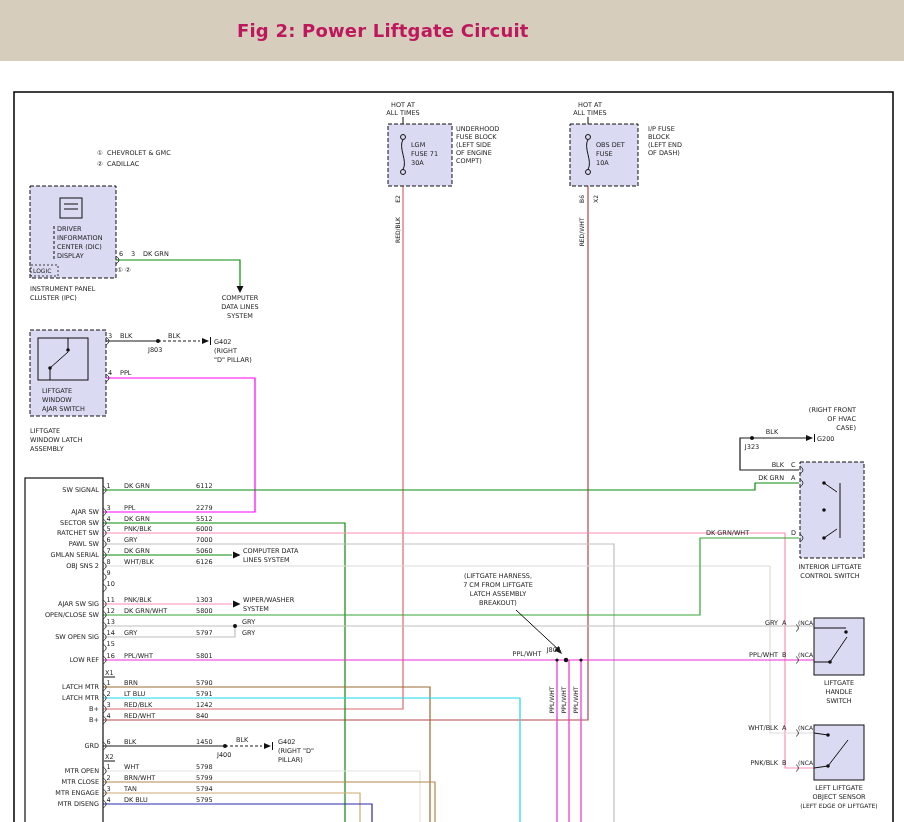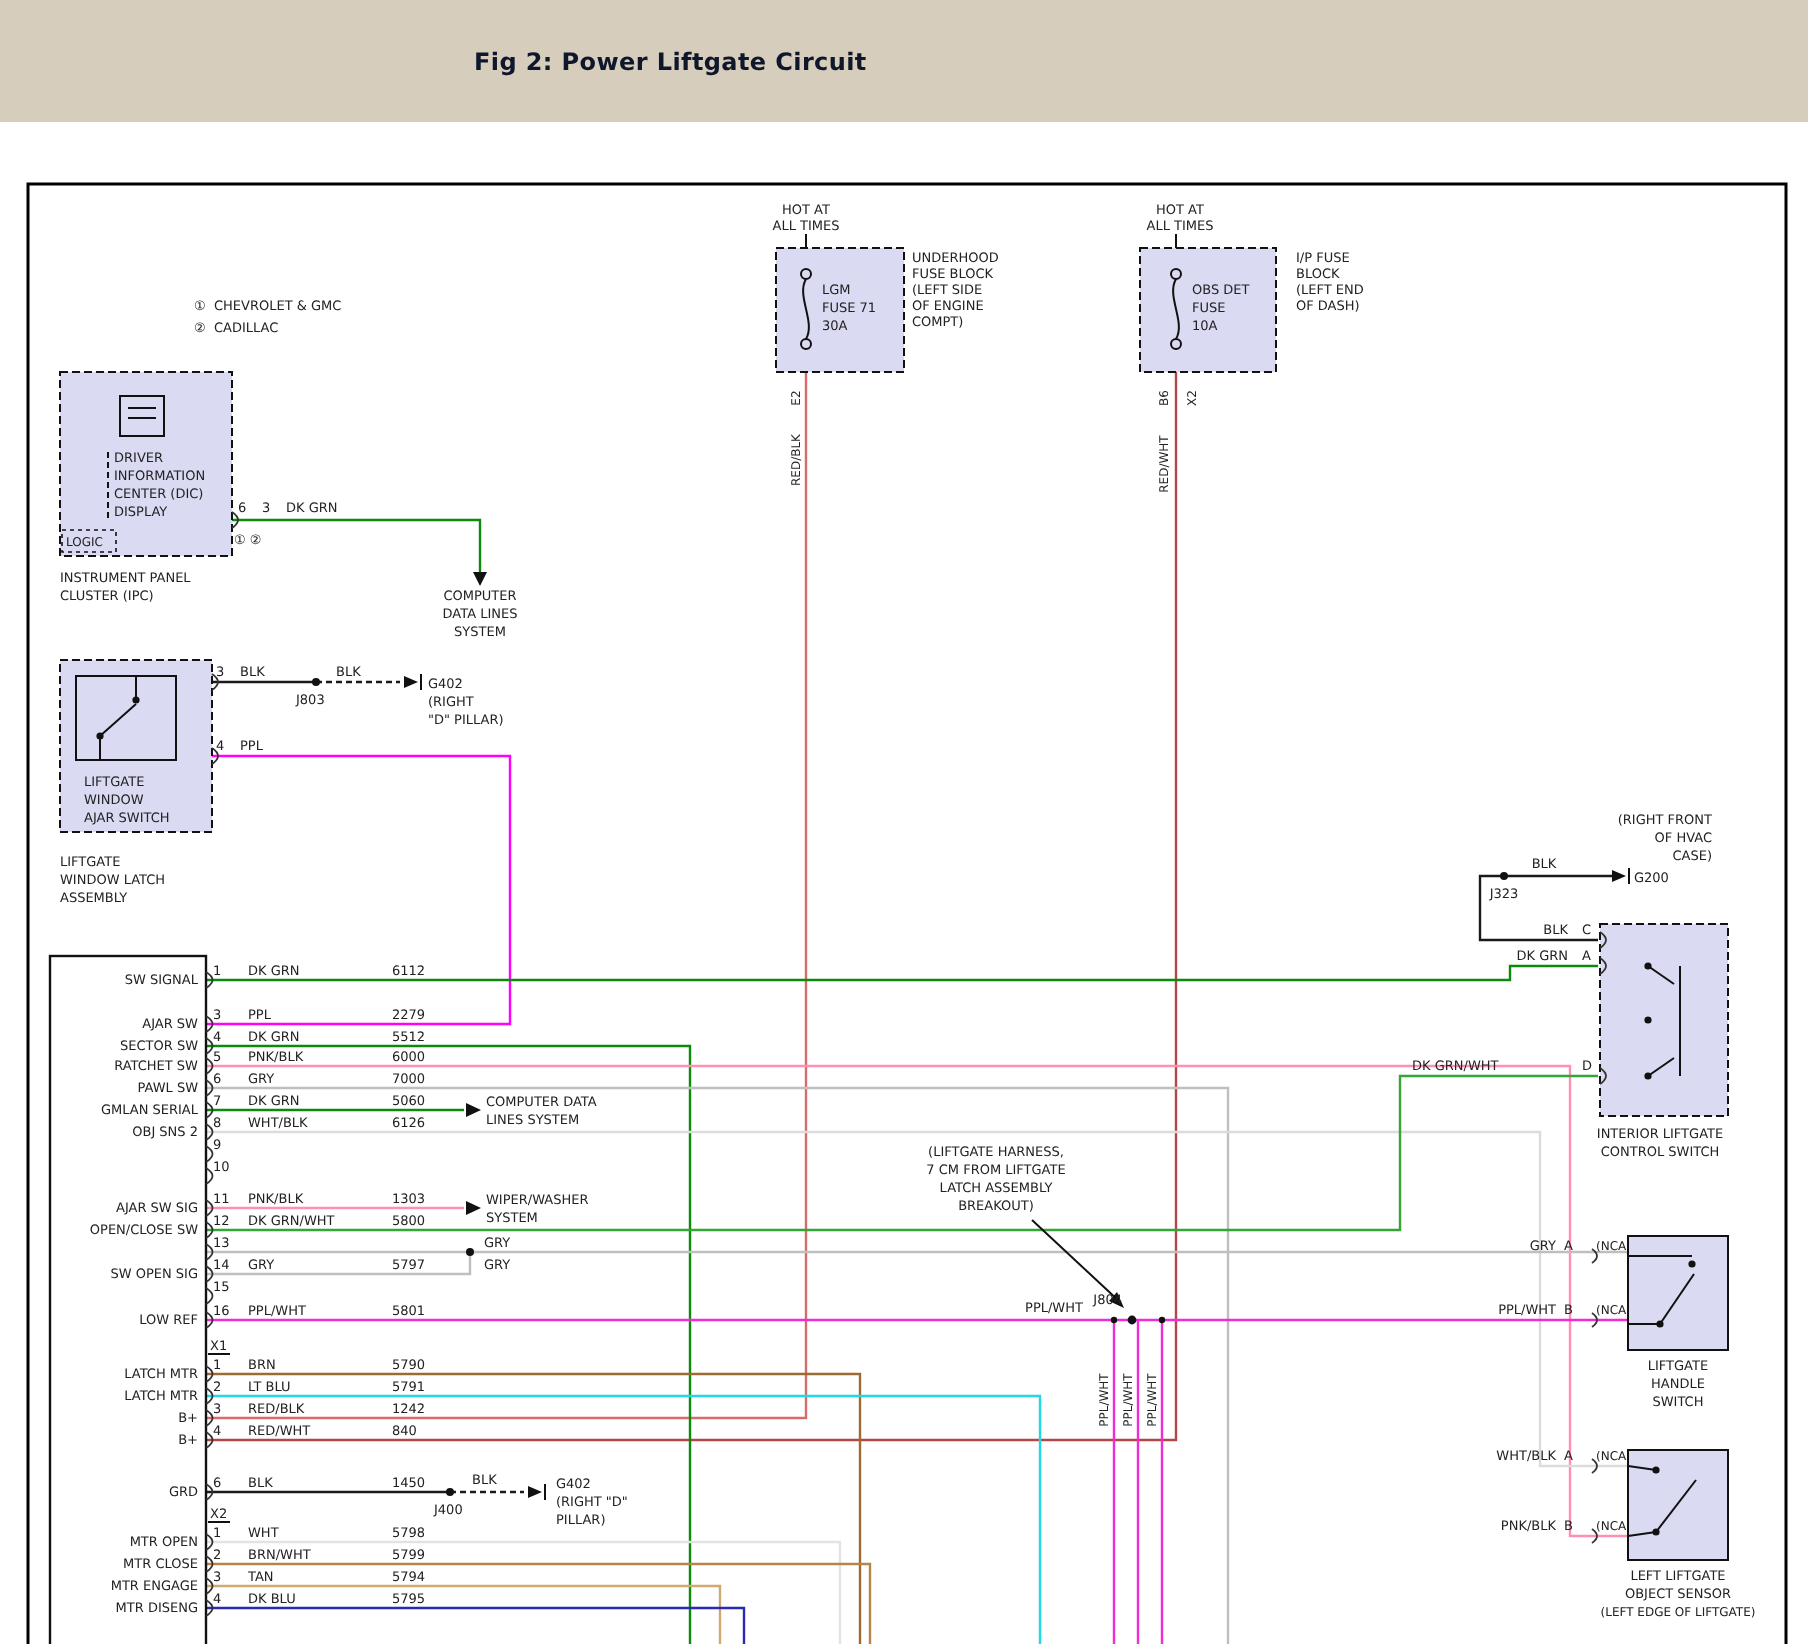--- a/index.html
+++ b/index.html
@@ -1,19 +1,19 @@
 <!DOCTYPE html>
 <html><head>
 <meta charset="utf-8">
 <style>
   *{margin:0;padding:0;box-sizing:border-box}
   html,body{width:904px;height:822px;background:#fff;overflow:hidden;position:relative;
     font-family:"DejaVu Sans",sans-serif}
   .banner{position:absolute;left:0;top:0;width:904px;height:61px;display:flex;align-items:center}
-  .banner h1{margin-left:237px;font-size:12px;font-weight:600;color:#0f172a;letter-spacing:.2px;
+  .banner h1{margin-left:237px;font-size:18px;font-weight:600;color:#be185d;letter-spacing:.2px;
     font-family:"DejaVu Sans",sans-serif}
   svg{position:absolute;left:0;top:0}
   svg text{font-size:6.5px;fill:#222;font-family:"DejaVu Sans",sans-serif}
   svg text.sm{font-size:6px}
   .frame{fill:none;stroke:#000;stroke-width:1.5}
   .wire{fill:none;stroke-width:1.2}
   .thin{stroke:#111;stroke-width:1;fill:none}
   .dash{stroke-dasharray:3 2}
   .box{stroke:#111;stroke-width:1}
   .boxd{stroke:#111;stroke-width:1;stroke-dasharray:4 2}

